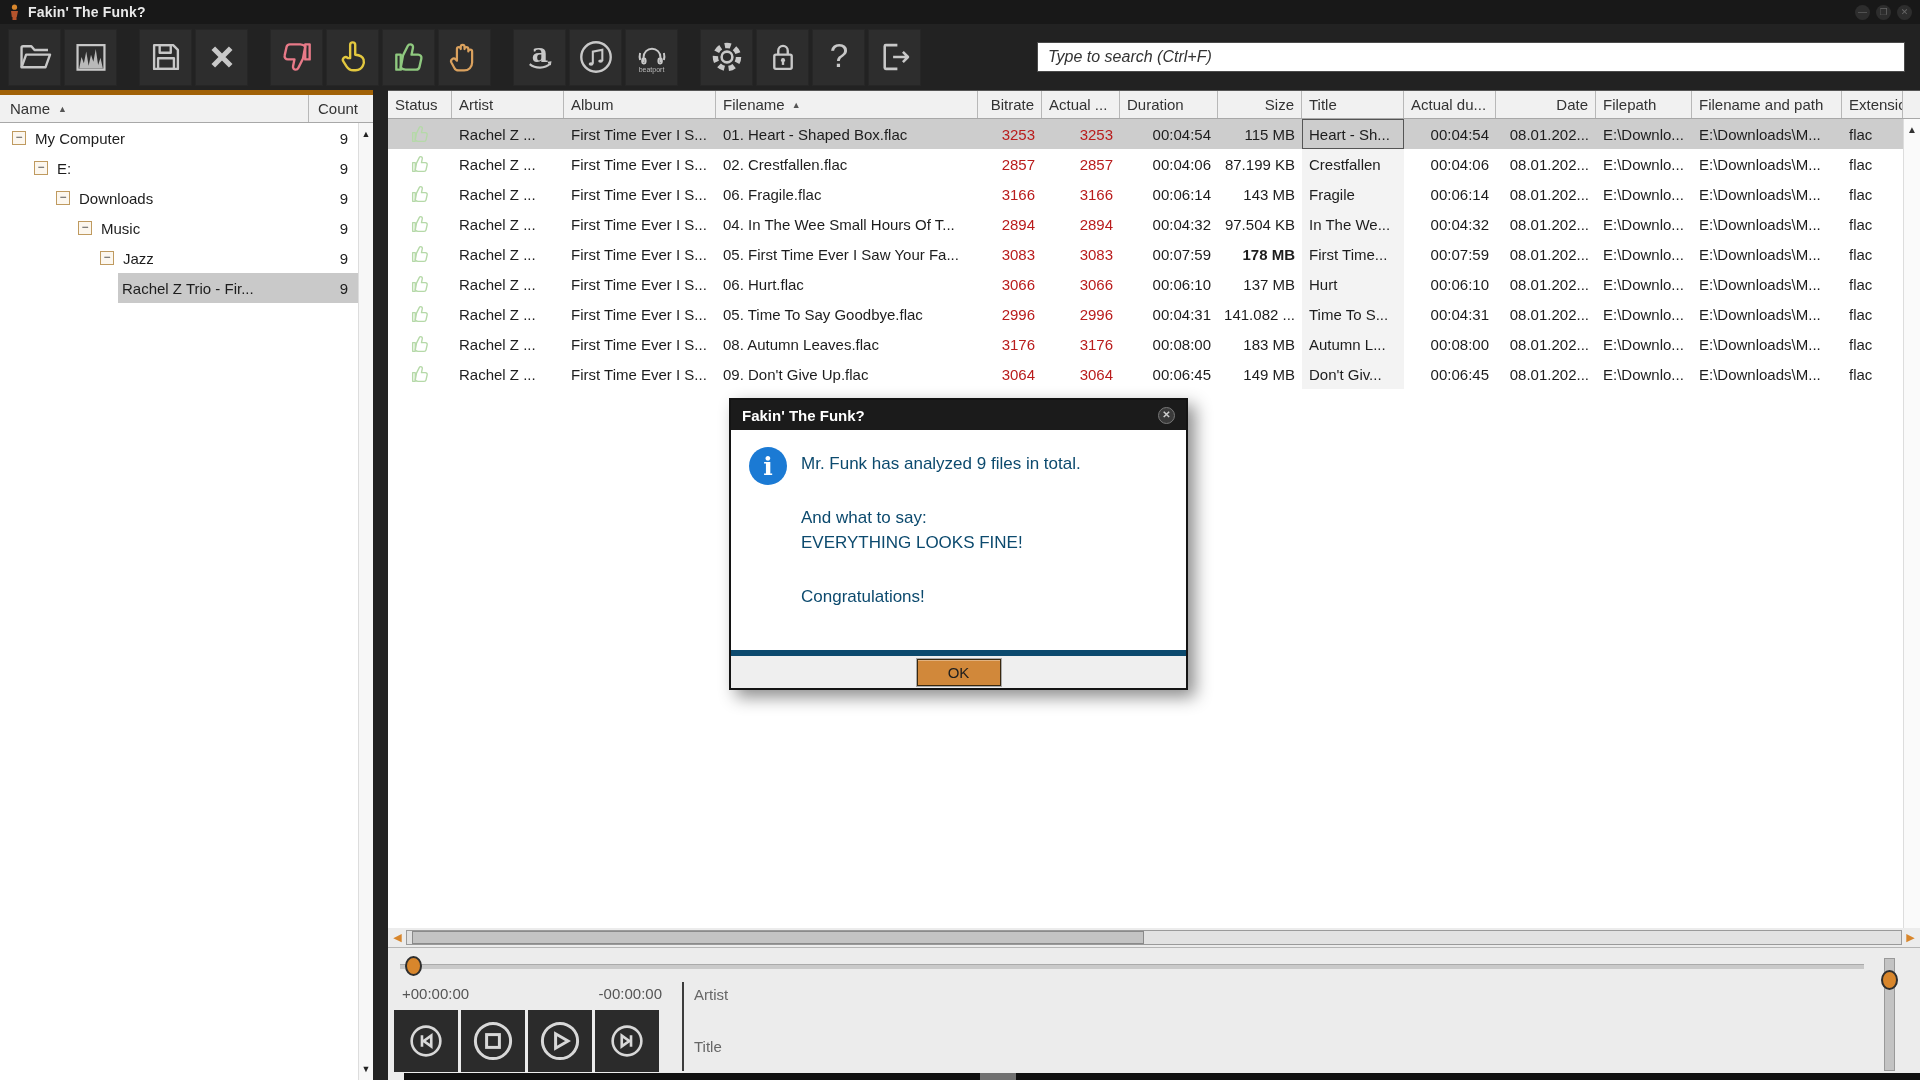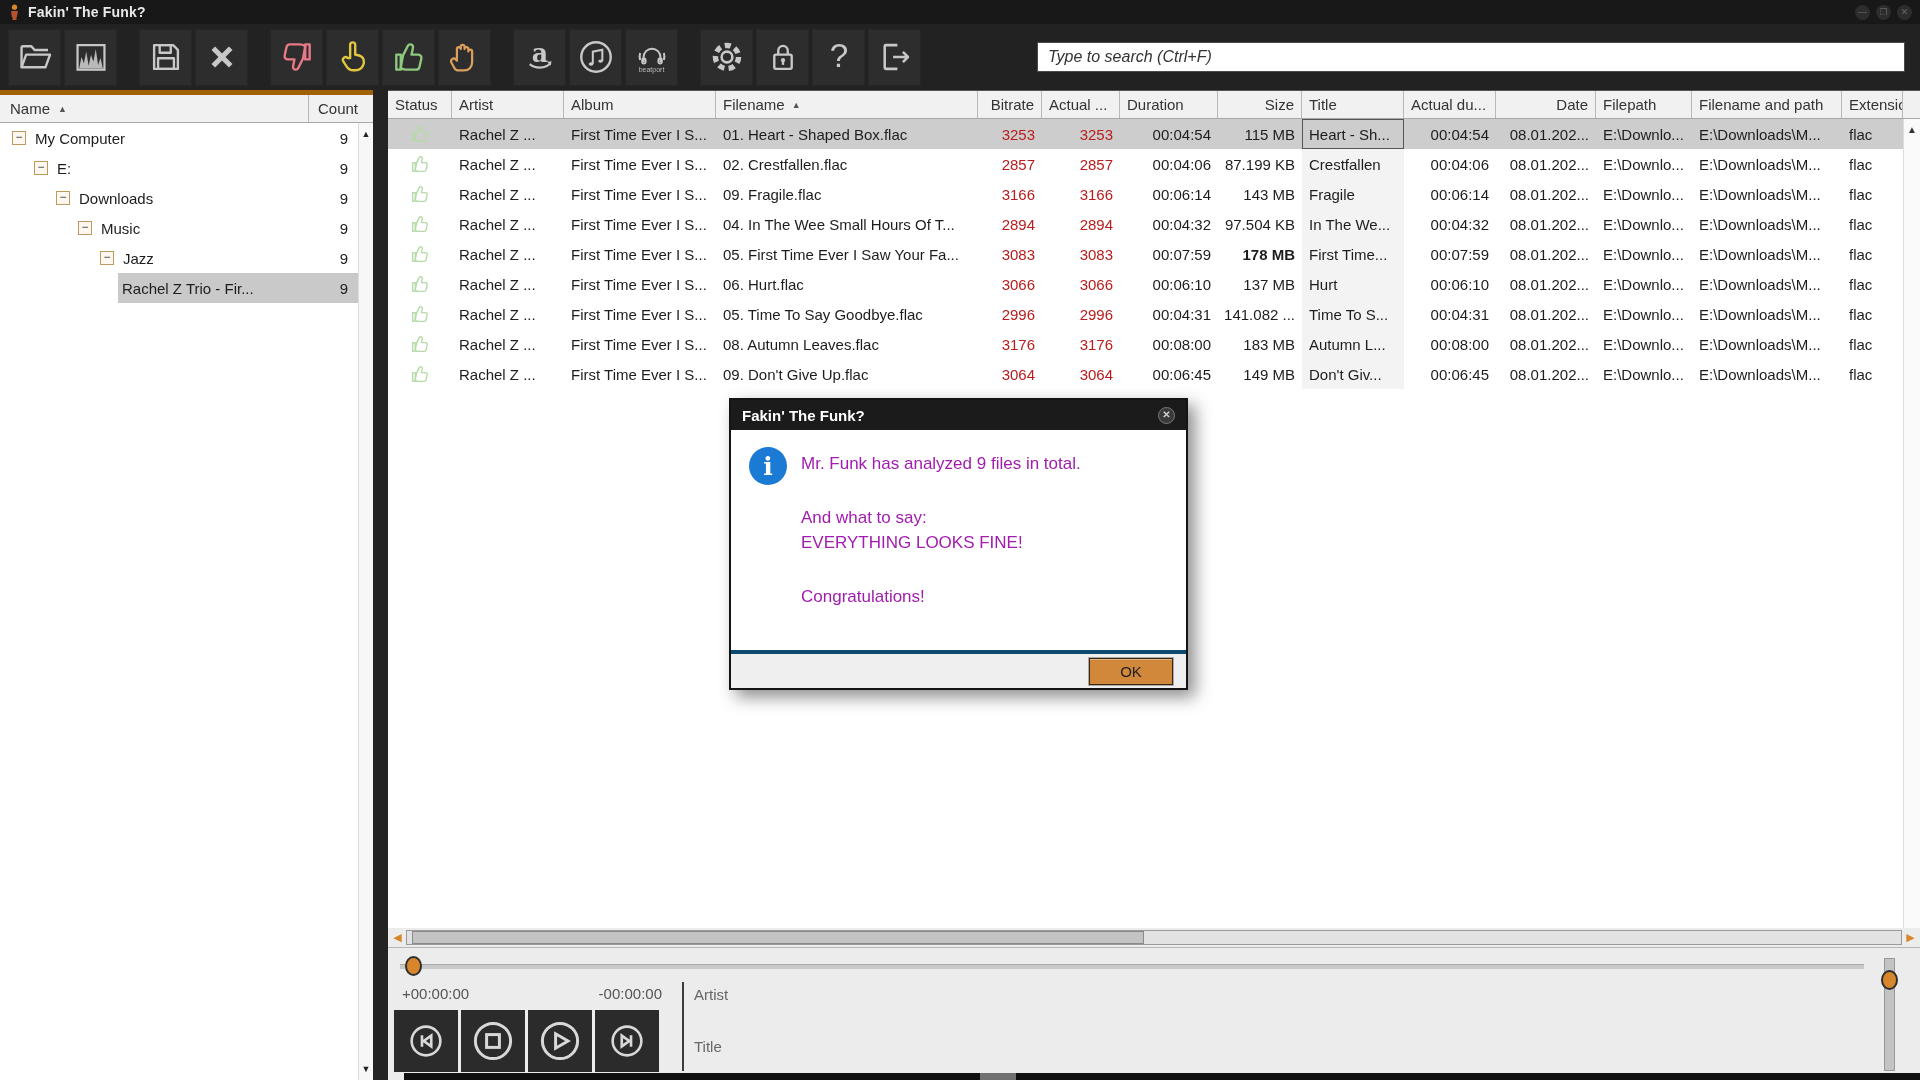--- a/index.html
+++ b/index.html
@@ -79,24 +79,24 @@
   .np-artist { top:38px; } .np-title { top:90px; }
   .bottom-strip { position:absolute; left:16px; right:0; bottom:0; height:7px; background:#101010; }
   .strip-seg { position:absolute; left:576px; width:36px; top:0; bottom:0; background:#707070; }
 
   
   .dialog { position:absolute; left:729px; top:398px; width:459px; z-index:20; background:#fff; border:2px solid #141414; box-shadow:7px 7px 16px rgba(0,0,0,.45); }
   .dialog-titlebar { height:30px; background:#1b1b1b; color:#fff; font-weight:bold; font-size:15px; display:flex; align-items:center; padding:0 11px; }
   .dialog-close { margin-left:auto; width:17px; height:17px; border-radius:50%; background:#3a3a3a; border:1px solid #787878; color:#cfcfcf; font-size:10px; line-height:1; display:flex; align-items:center; justify-content:center; }
   .dialog-body { min-height:220px; display:flex; padding:17px 14px 10px 18px; gap:14px; }
   .info-icon { flex:none; width:38px; height:38px; border-radius:50%; background:#1b7ad4; color:#fff; font-family:"DejaVu Serif", serif; font-weight:bold; font-size:25px; display:flex; align-items:center; justify-content:center; }
-  .dialog-text { color:#a21caf; font-size:17px; line-height:1.5; padding-top:4px; }
+  .dialog-text { color:#0c4a6e; font-size:17px; line-height:1.5; padding-top:4px; }
   .dlg-p1 { margin-bottom:28px; }
   .dlg-p3 { margin-top:28px; }
-  .dialog-footer { height:38px; background:#efefef; border-top:4px solid #0c4a6e; display:flex; align-items:center; justify-content:flex-end; padding:0 13px; }
+  .dialog-footer { height:38px; background:#efefef; border-top:6px solid #0c4a6e; display:flex; align-items:center; justify-content:center; padding:0 13px; }
   .ok-btn { width:84px; height:27px; background:#d1883a; border:1px solid #39280f; box-shadow:0 0 0 1px #aaa, inset 0 1px 0 rgba(255,255,255,.35); color:#1e1e1e; font-size:15px; font-family:"Liberation Sans", sans-serif; }
 </style>
 </head>
 <body>
 
 <div class="titlebar">
   <svg width="13" height="17" viewBox="0 0 13 17">
     <circle cx="6.5" cy="3.2" r="2.6" fill="#d8862c"></circle>
     <path d="M3 7h7l-1.2 6H8.5V16h-4v-3H3.8z" fill="#b5542c"></path>
   </svg>
@@ -361,21 +361,21 @@
         </div>
         <div class="t-row">
           <div class="td-cell status" style="width: 64px;">
             <svg width="22" height="22" viewBox="0 0 24 24" fill="none" stroke="#b5d9a8" stroke-width="1.5" stroke-linejoin="round">
     <path d="M4 10.5h2.8V20H4z"></path>
     <path d="M6.8 18.6c.8.9 2 1.4 3.1 1.4h6.6c1 0 1.9-.7 2.1-1.7l1.2-5.4c.3-1.2-.7-2.4-2-2.4h-4.2l.9-4.4c.2-1.1-.6-2.1-1.7-2.1-.7 0-1.3.4-1.6 1l-3 6z"></path>
   </svg>
           </div>
           <div class="td-cell" style="width: 112px;">Rachel Z ...</div>
           <div class="td-cell" style="width: 152px;">First Time Ever I S...</div>
-          <div class="td-cell" style="width: 262px;">09. Fragile.flac</div>
+          <div class="td-cell" style="width: 262px;">06. Fragile.flac</div>
           <div class="td-cell right green" style="width: 64px;">3166</div>
           <div class="td-cell right green" style="width: 78px;">3166</div>
           <div class="td-cell right" style="width: 98px;">00:06:14</div>
           <div class="td-cell right" style="width: 84px;">143 MB</div>
           <div class="td-cell shaded" style="width: 102px;">Fragile</div>
           <div class="td-cell right" style="width: 92px;">00:06:14</div>
           <div class="td-cell right" style="width: 100px;">08.01.202...</div>
           <div class="td-cell" style="width: 96px;">E:\Downlo...</div>
           <div class="td-cell" style="width: 150px;">E:\Downloads\M...</div>
           <div class="td-cell" style="width: 61px;">flac</div>

